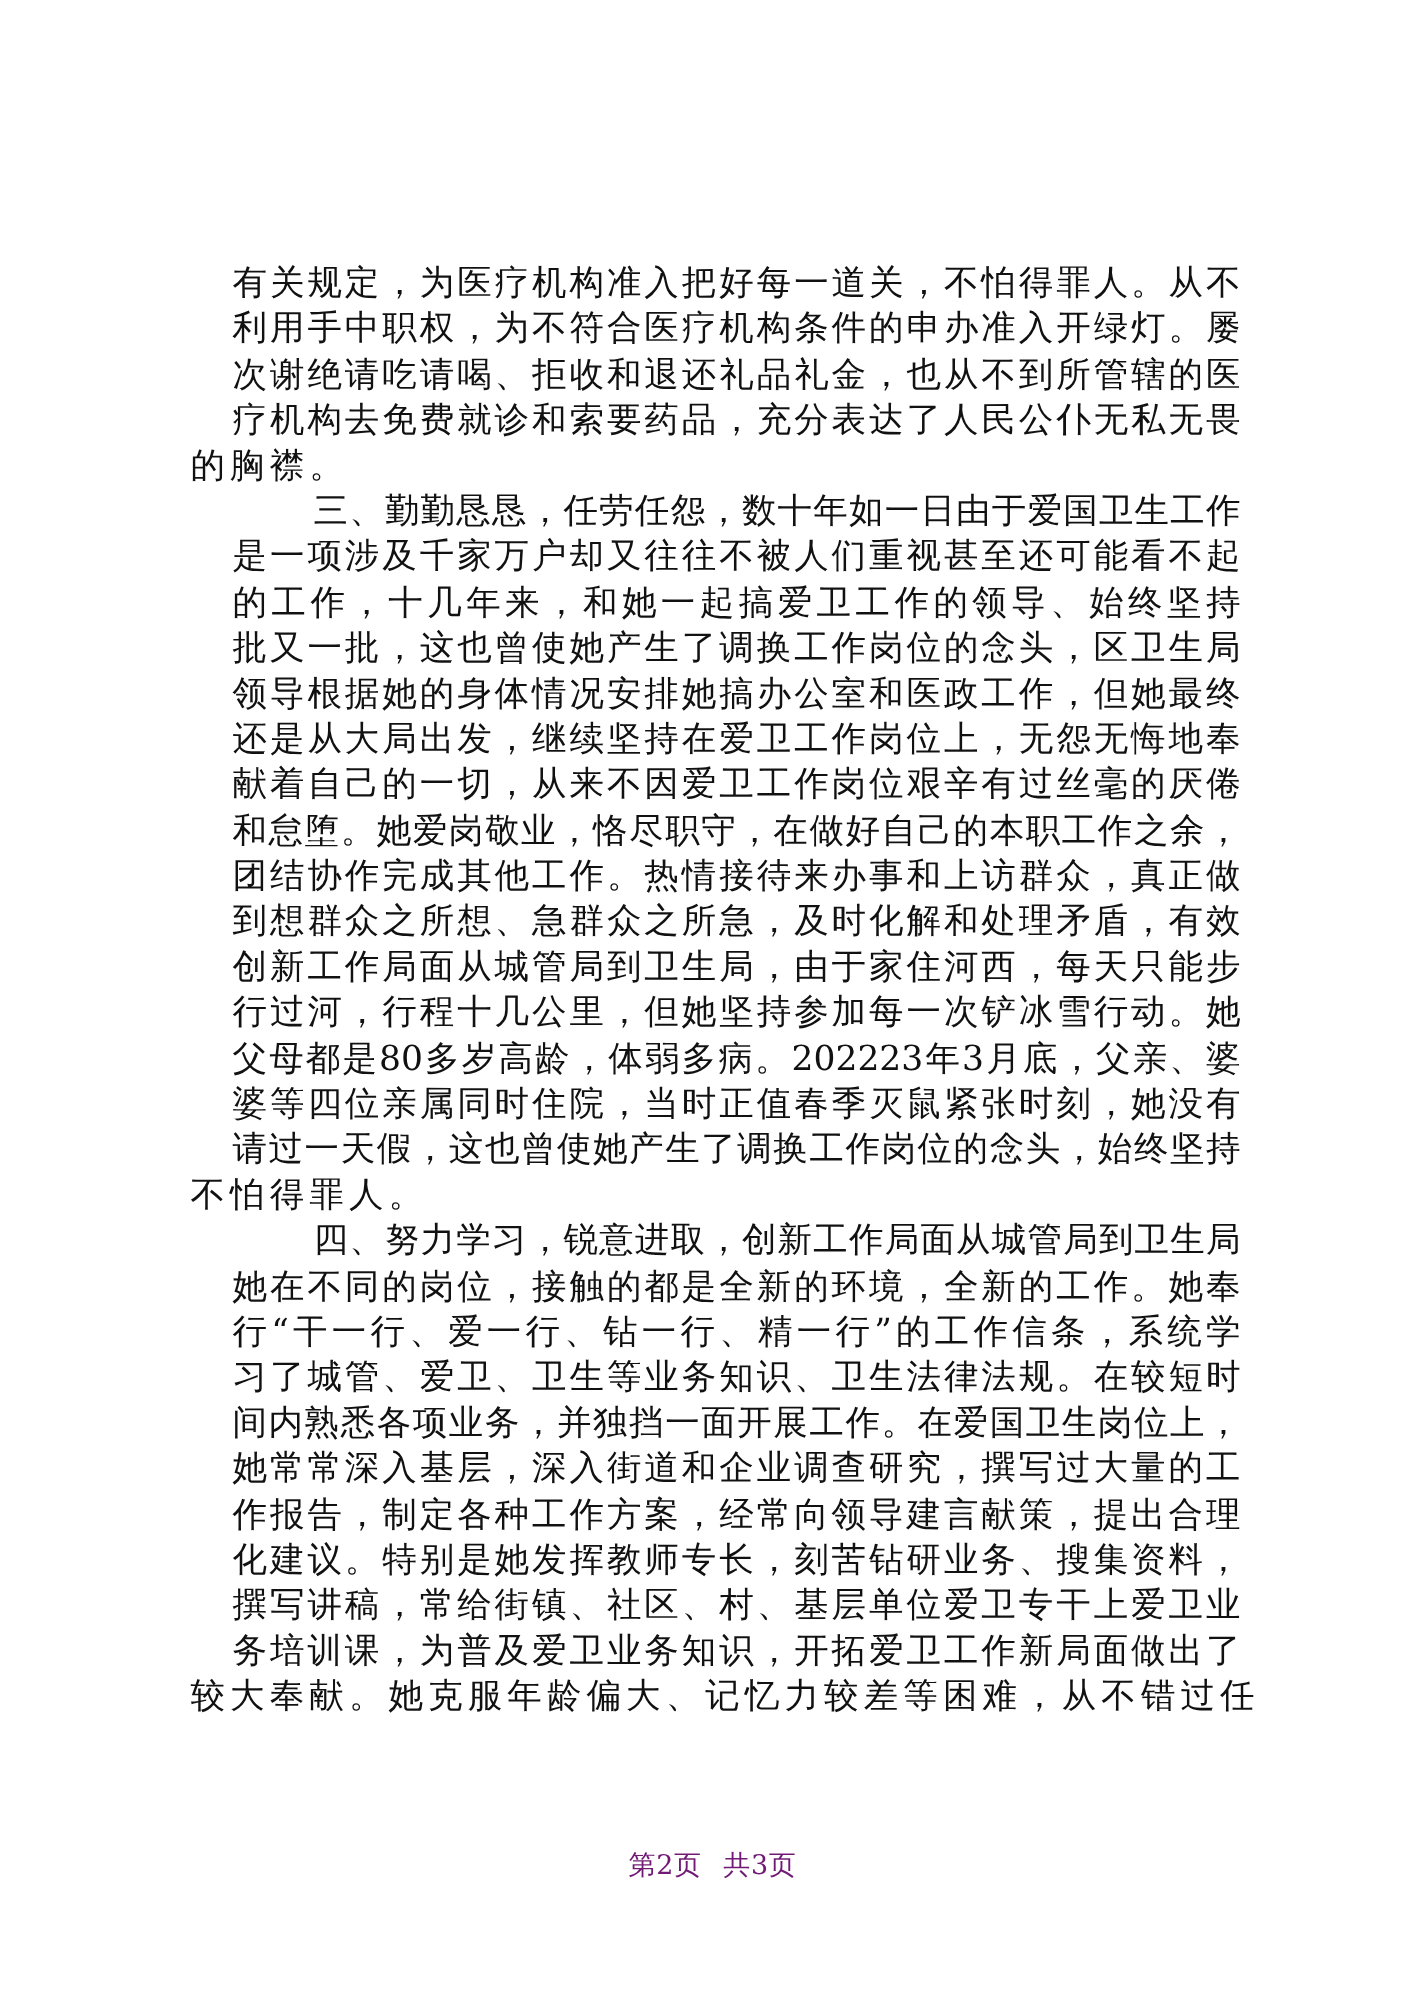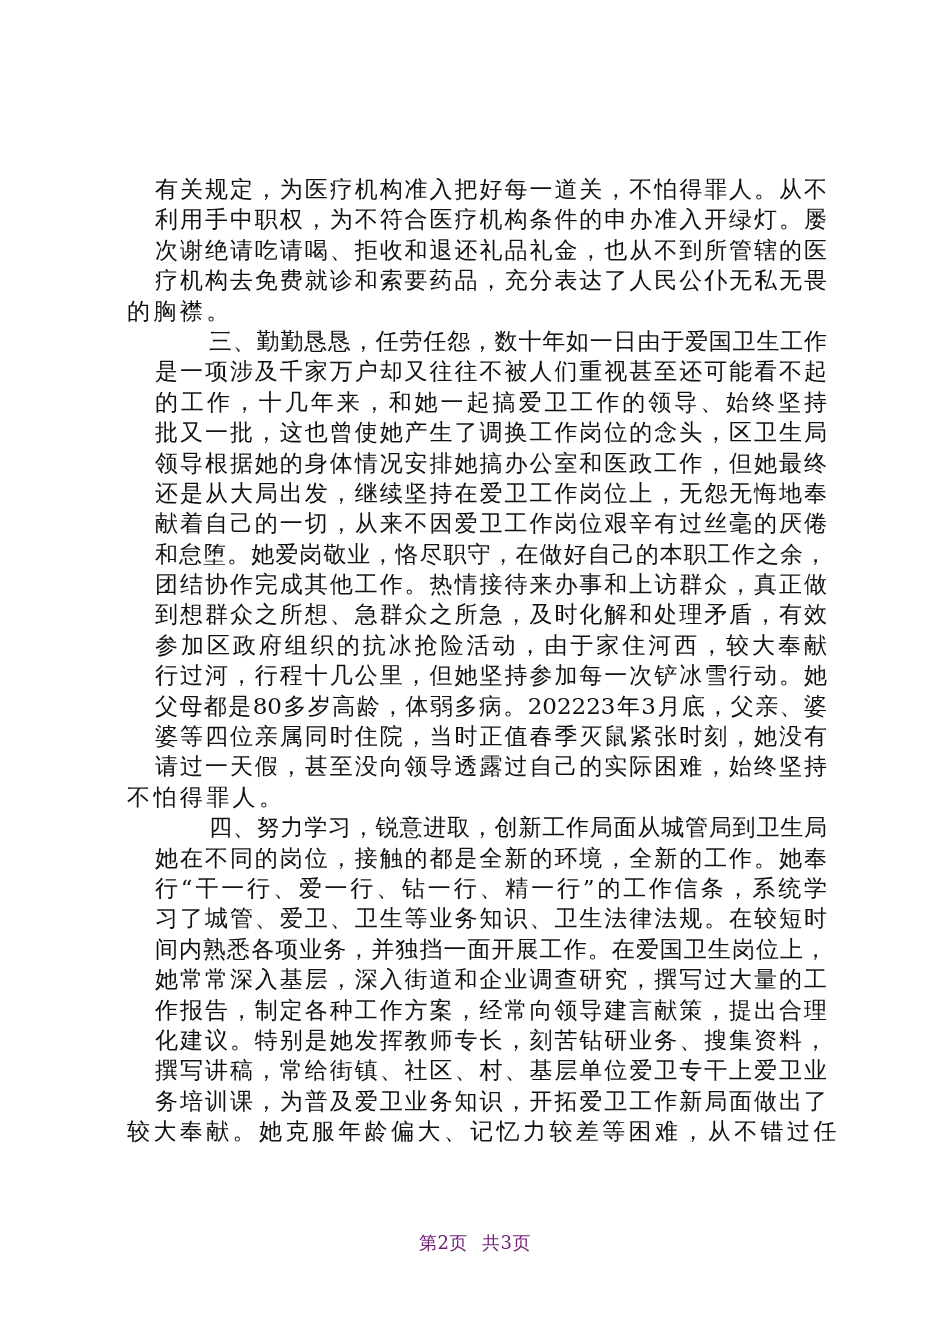--- a/index.html
+++ b/index.html
@@ -31,25 +31,25 @@
         <div class="line justify indent">三、勤勤恳恳，任劳任怨，数十年如一日由于爱国卫生工作</div>
         <div class="line justify">是一项涉及千家万户却又往往不被人们重视甚至还可能看不起</div>
         <div class="line justify">的工作，十几年来，和她一起搞爱卫工作的领导、始终坚持</div>
         <div class="line justify">批又一批，这也曾使她产生了调换工作岗位的念头，区卫生局</div>
         <div class="line justify">领导根据她的身体情况安排她搞办公室和医政工作，但她最终</div>
         <div class="line justify">还是从大局出发，继续坚持在爱卫工作岗位上，无怨无悔地奉</div>
         <div class="line justify">献着自己的一切，从来不因爱卫工作岗位艰辛有过丝毫的厌倦</div>
         <div class="line justify">和怠堕。她爱岗敬业，恪尽职守，在做好自己的本职工作之余，</div>
         <div class="line justify">团结协作完成其他工作。热情接待来办事和上访群众，真正做</div>
         <div class="line justify">到想群众之所想、急群众之所急，及时化解和处理矛盾，有效</div>
-        <div class="line justify">参加区政府组织的抗冰抢险活动，由于家住河西，较大奉献</div>
+        <div class="line justify">创新工作局面从城管局到卫生局，由于家住河西，每天只能步</div>
         <div class="line justify">行过河，行程十几公里，但她坚持参加每一次铲冰雪行动。她</div>
         <div class="line justify">父母都是80多岁高龄，体弱多病。202223年3月底，父亲、婆</div>
         <div class="line justify">婆等四位亲属同时住院，当时正值春季灭鼠紧张时刻，她没有</div>
-        <div class="line justify">请过一天假，甚至没向领导透露过自己的实际困难，始终坚持</div>
+        <div class="line justify">请过一天假，这也曾使她产生了调换工作岗位的念头，始终坚持</div>
         <div class="line">不怕得罪人。</div>
       </div>
       <div>
         <div class="line justify indent">四、努力学习，锐意进取，创新工作局面从城管局到卫生局</div>
         <div class="line justify">她在不同的岗位，接触的都是全新的环境，全新的工作。她奉</div>
         <div class="line justify">行“干一行、爱一行、钻一行、精一行”的工作信条，系统学</div>
         <div class="line justify">习了城管、爱卫、卫生等业务知识、卫生法律法规。在较短时</div>
         <div class="line justify">间内熟悉各项业务，并独挡一面开展工作。在爱国卫生岗位上，</div>
         <div class="line justify">她常常深入基层，深入街道和企业调查研究，撰写过大量的工</div>
         <div class="line justify">作报告，制定各种工作方案，经常向领导建言献策，提出合理</div>

